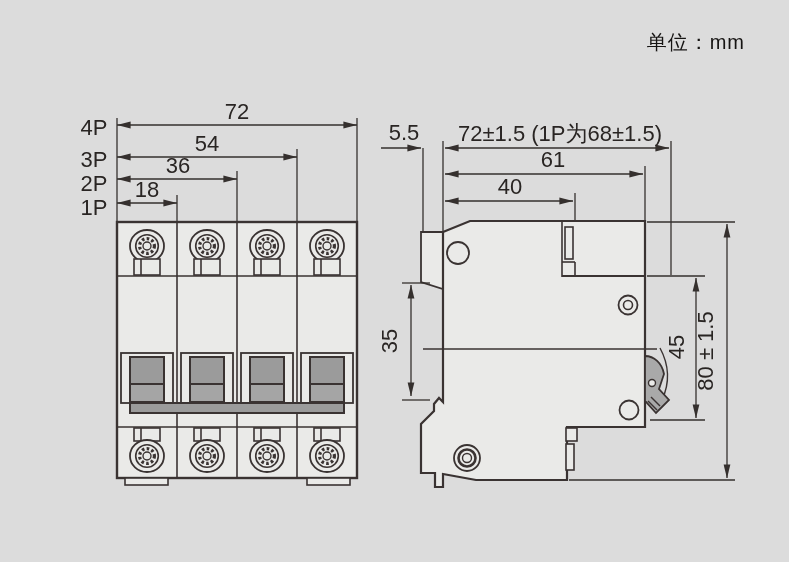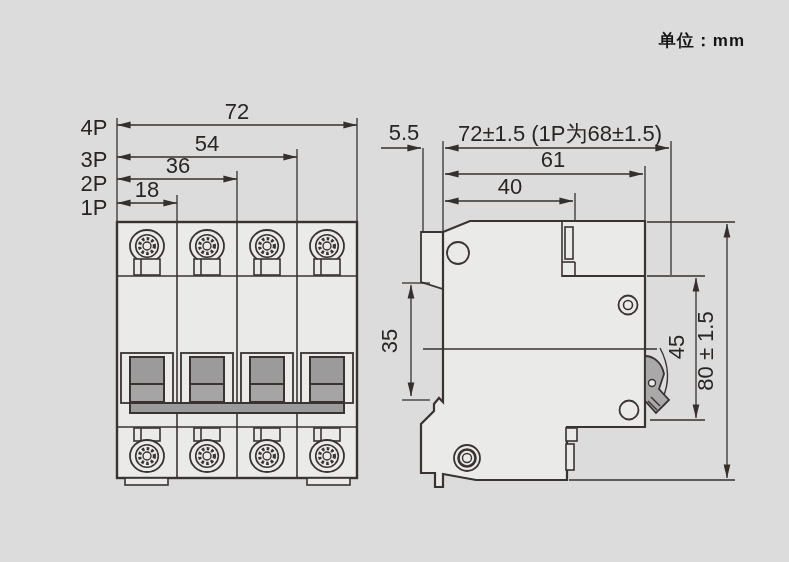--- a/index.html
+++ b/index.html
@@ -3,21 +3,21 @@
 <meta charset="utf-8">
 <style>
   html,body { margin:0; padding:0; }
   .stage {
     position:relative; width:789px; height:562px;
     background:#dcdcdc; overflow:hidden;
     font-family:"Liberation Sans", sans-serif;
   }
   .unit-label {
     position:absolute; top:29px; right:44px;
-    font-size:17px; font-weight:bold; color:#161413;
+    font-size:20px; font-weight:normal; color:#161413;
     letter-spacing:1px;
     text-align:right;
   }
   svg { position:absolute; left:0; top:0; }
   svg text {
     font-family:"Liberation Sans", sans-serif;
     font-size:22px; fill:#292523;
   }
   .bodyfill { fill:#eaeae8; stroke:#3a3332; }
   .sw24 { stroke-width:2.4; }

